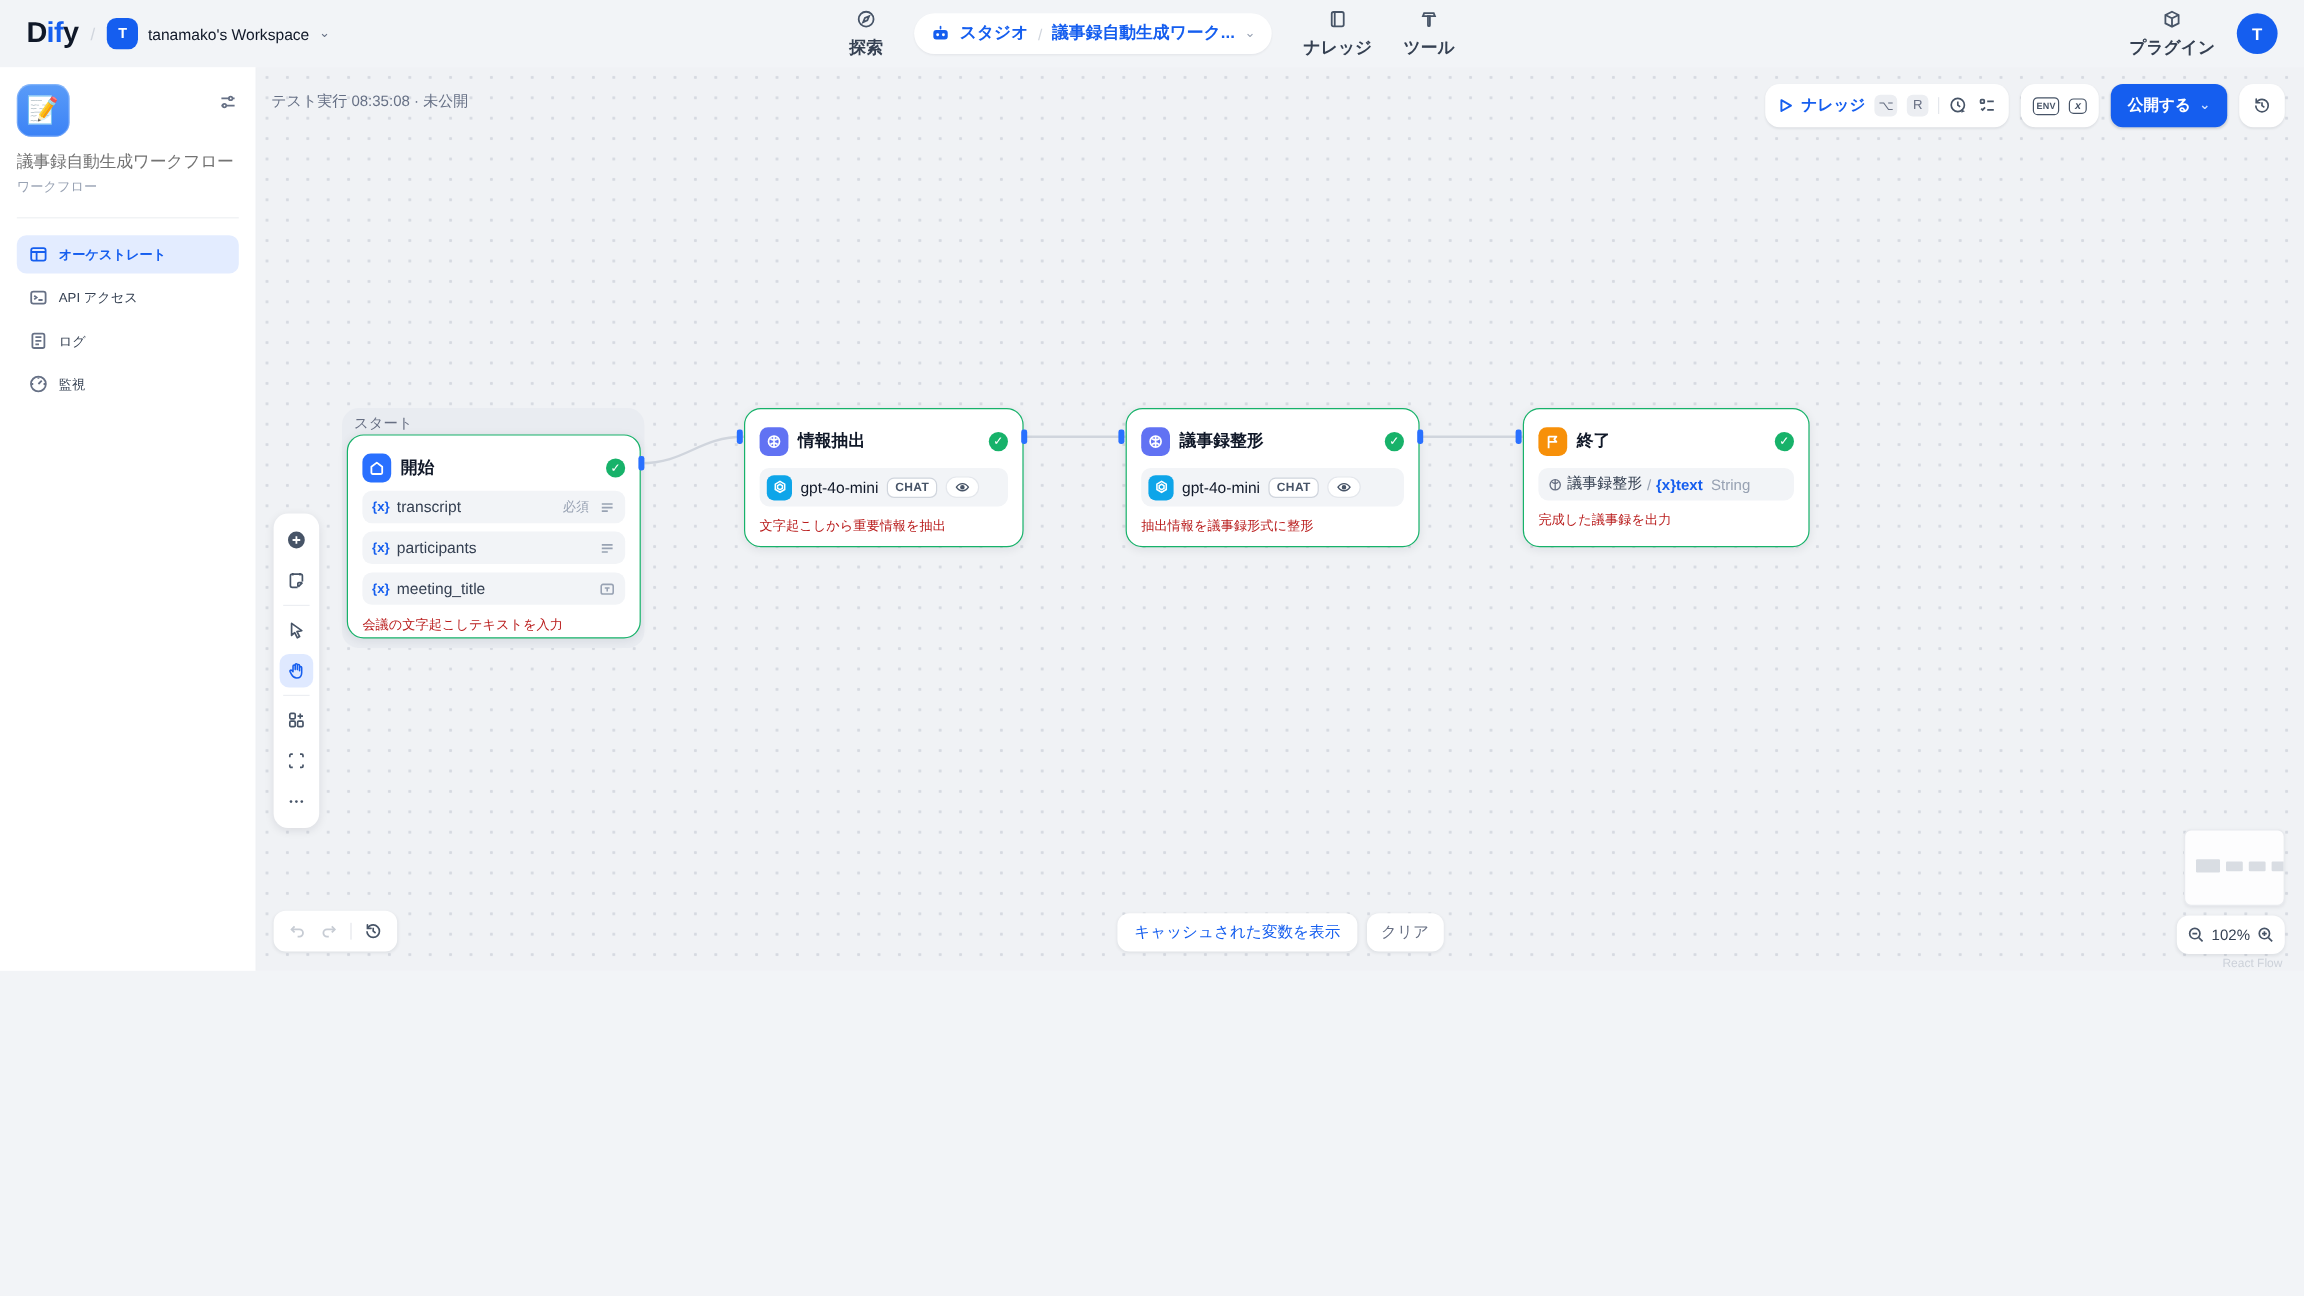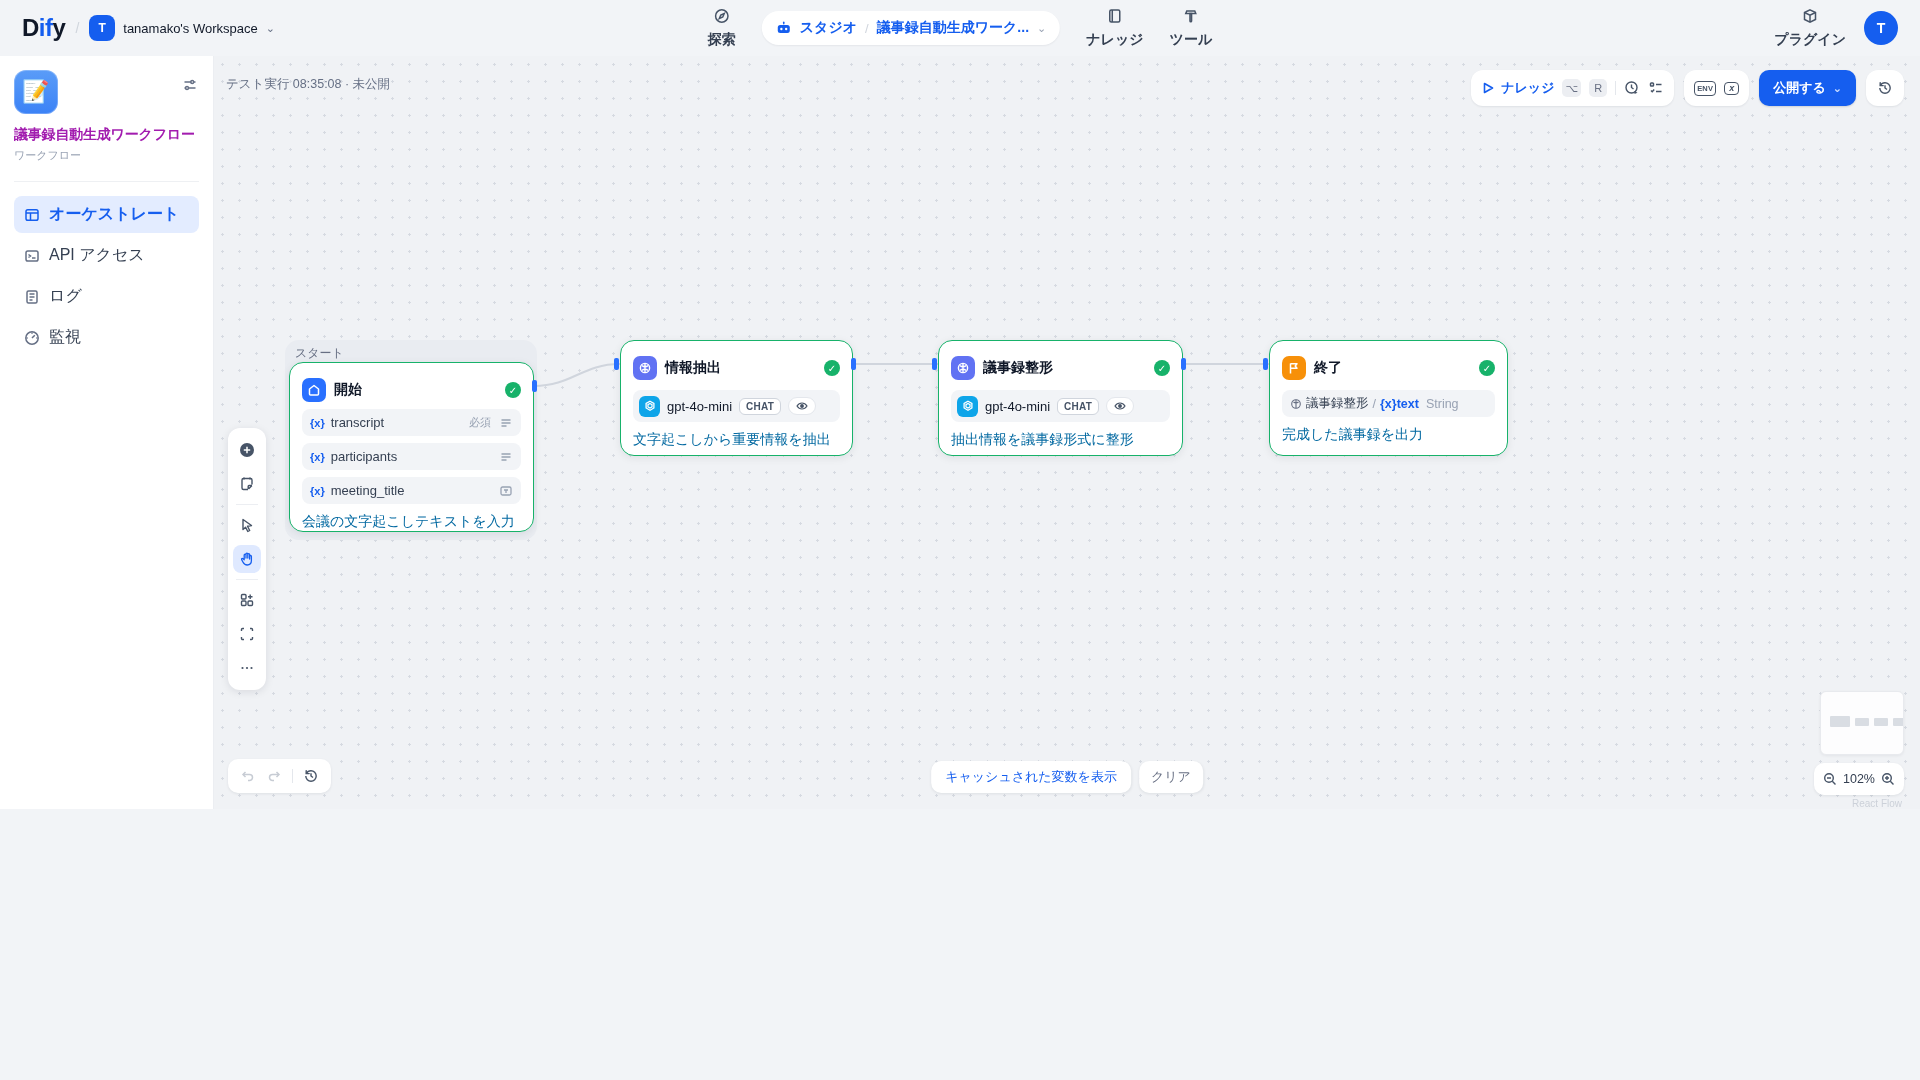--- a/index.html
+++ b/index.html
@@ -30,24 +30,24 @@
   .user-avatar { width:34px; height:34px; border-radius:50%; background:#155eef; color:#fff; font-size:14px; font-weight:600; display:flex; align-items:center; justify-content:center; cursor:pointer; }
 
   .i16 { width:16px; height:16px; flex:0 0 auto; }
   .i14 { width:14px; height:14px; flex:0 0 auto; }
 
   
   .sidebar { position:absolute; top:56px; left:0; bottom:0; width:214px; background:#fff; border-right:1px solid #eceef2; z-index:30; padding:14px; }
   .app-head { position:relative; }
   .app-icon { width:44px; height:44px; border-radius:12px; background:linear-gradient(180deg,#5a9cf8,#3b82f6); display:flex; align-items:center; justify-content:center; font-size:22px; box-shadow:inset 0 0 0 1px rgba(255,255,255,.25); }
   .app-settings { position:absolute; top:8px; right:2px; color:#667085; cursor:pointer; }
-  .app-title { margin-top:12px; font-size:14px; font-weight:700; color:#a21caf; letter-spacing:-.2px; white-space:nowrap; }
+  .app-title { margin-top:12px; font-size:14px; font-weight:400; color:#737373; letter-spacing:-.2px; white-space:nowrap; }
   .app-sub { margin-top:4px; font-size:11px; color:#98a2b3; }
   .side-divider { height:1px; background:#eef0f3; margin:18px 0 14px; }
-  .menu-item { display:flex; align-items:center; gap:9px; padding:8px 10px; border-radius:8px; font-size:16px; font-weight:500; color:#354052; margin-bottom:4px; cursor:pointer; }
+  .menu-item { display:flex; align-items:center; gap:9px; padding:8px 10px; border-radius:8px; font-size:11px; font-weight:500; color:#354052; margin-bottom:4px; cursor:pointer; }
   .menu-item.active { background:#e3ecff; color:#155eef; font-weight:700; }
   .menu-item svg { color:#667085; }
   .menu-item.active svg { color:#155eef; }
 
   
   .canvas { position:absolute; top:56px; left:214px; right:0; bottom:0; background:#f0f2f5;
     background-image:radial-gradient(circle,#d6dae1 1.1px,transparent 1.3px); background-size:17px 17px; z-index:10; }
   .autosave { position:absolute; top:20px; left:12px; font-size:12.5px; color:#667085; }
 
   
@@ -74,21 +74,21 @@
   .ic-blue { background:#2970ff; }
   .ic-purple { background:#6172f3; }
   .ic-orange { background:#f79009; }
   .node-title { font-size:14px; font-weight:700; color:#101828; flex:1; }
   .check { width:16px; height:16px; border-radius:50%; background:#17b26a; color:#fff; font-size:10px; display:flex; align-items:center; justify-content:center; }
   .vrow { background:#f2f4f7; border-radius:8px; height:27px; display:flex; align-items:center; gap:6px; padding:0 8px; margin-top:7px; font-size:13px; color:#354052; }
   .vx { color:#155eef; font-weight:700; font-size:11px; }
   .vname { flex:1; }
   .vreq { font-size:11px; color:#98a2b3; margin-right:2px; }
   .vtype { color:#98a2b3; display:flex; align-items:center; }
-  .node-desc { margin-top:9px; font-size:14px; color:#0369a1; }
+  .node-desc { margin-top:9px; font-size:11px; color:#b91c1c; }
   .model-row { background:#f2f4f7; border-radius:8px; height:32px; display:flex; align-items:center; gap:7px; padding:0 6px; margin-top:10px; }
   .openai-ic { width:21px; height:21px; border-radius:6px; background:#0ea5e9; color:#fff; display:flex; align-items:center; justify-content:center; }
   .model-name { font-size:13px; font-weight:500; color:#101828; }
   .chat-badge { border:1px solid #d0d5dd; background:#fff; color:#475467; border-radius:6px; font-size:10px; font-weight:600; padding:2px 6px; letter-spacing:.3px; }
   .eye-badge { background:#fff; border:1px solid #e4e7ec; border-radius:999px; width:28px; height:18px; display:flex; align-items:center; justify-content:center; color:#475467; }
   .out-row { background:#f2f4f7; border-radius:8px; height:27px; display:flex; align-items:center; gap:4px; padding:0 8px; margin-top:10px; font-size:12.5px; }
   .out-node { color:#354052; display:flex; align-items:center; gap:4px; }
   .out-sep { color:#98a2b3; }
   .out-var { color:#155eef; font-weight:700; }
   .out-type { color:#98a2b3; margin-left:3px; }

